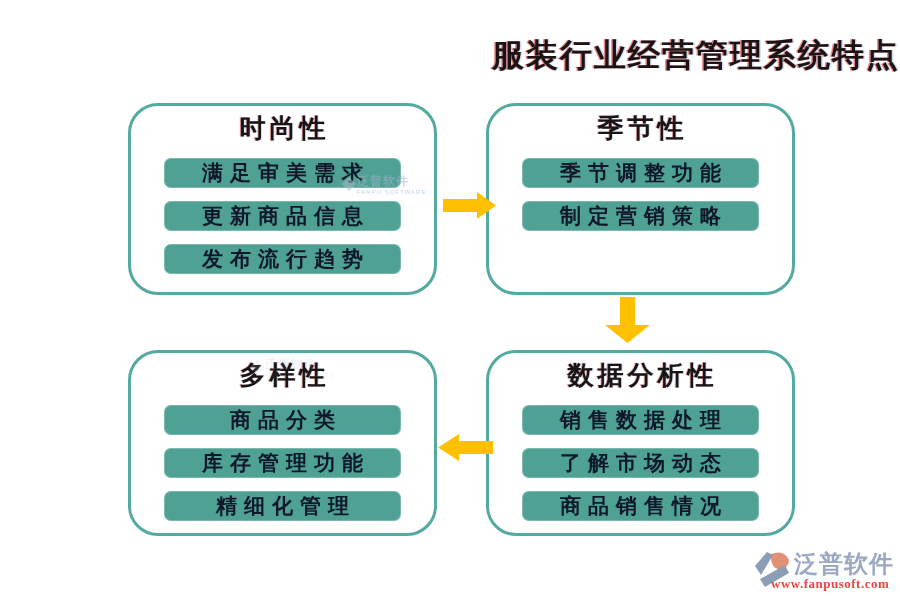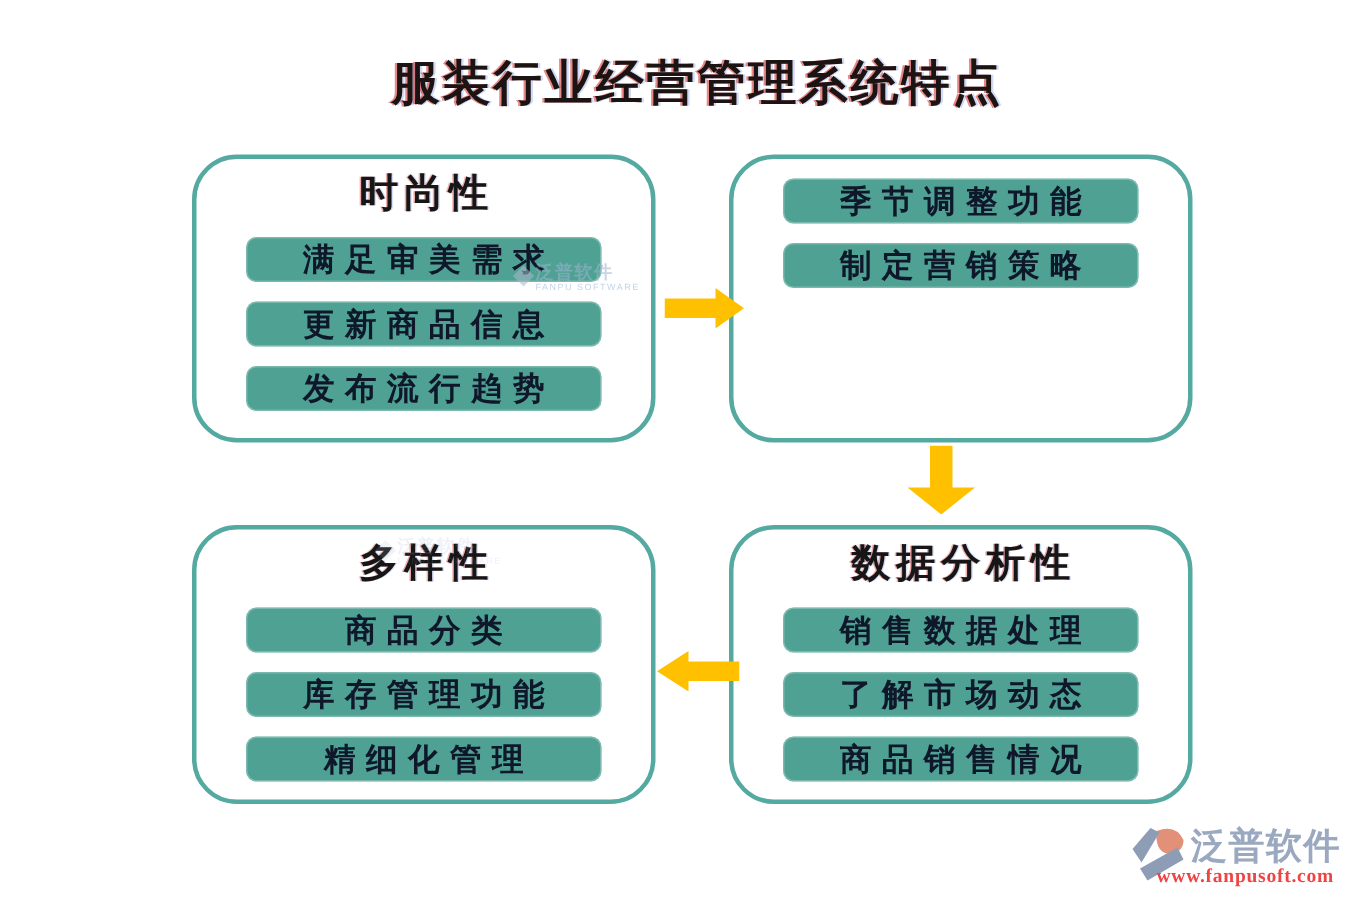--- a/index.html
+++ b/index.html
@@ -1,21 +1,21 @@
 <!DOCTYPE html>
 <html><head>
 <meta charset="utf-8">
 <style>
   html,body{margin:0;padding:0;background:#fff;}
   .stage{
     position:relative;width:900px;height:600px;background:#ffffff;overflow:hidden;
     font-family:"Liberation Serif","DejaVu Serif",serif;
   }
   .main-title{
-    position:absolute;top:34px;left:30px;width:870px;text-align:center;
+    position:absolute;top:34px;left:30px;width:870px;text-align:right;
     font-size:32px;font-weight:bold;letter-spacing:2px;color:#1c1412;
     text-shadow:-1.5px 0 0 rgba(205,20,15,0.5), 1.5px 0 0 rgba(40,80,220,0.22);
   }
   .fbox{
     position:absolute;background:#ffffff;border:3px solid #54A9A0;border-radius:30px;
     display:flex;flex-direction:column;align-items:center;box-sizing:border-box;
   }
   .box-tl{left:128px;top:103px;width:309px;height:192px;}
   .box-tr{left:486px;top:103px;width:309px;height:192px;}
   .box-bl{left:128px;top:350px;width:309px;height:186px;}
@@ -63,20 +63,21 @@
   <div class="main-title">服装行业经营管理系统特点</div>
 
   <div class="fbox box-tl">
     <div class="box-title">时尚性</div>
     <div class="item">满足审美需求</div>
     <div class="item">更新商品信息</div>
     <div class="item">发布流行趋势</div>
   </div>
 
   <div class="fbox box-tr">
+    <div class="box-title">季节性</div>
     <div class="item">季节调整功能</div>
     <div class="item">制定营销策略</div>
   </div>
 
   <div class="fbox box-bl">
     <div class="box-title">多样性</div>
     <div class="item">商品分类</div>
     <div class="item">库存管理功能</div>
     <div class="item">精细化管理</div>
   </div>

